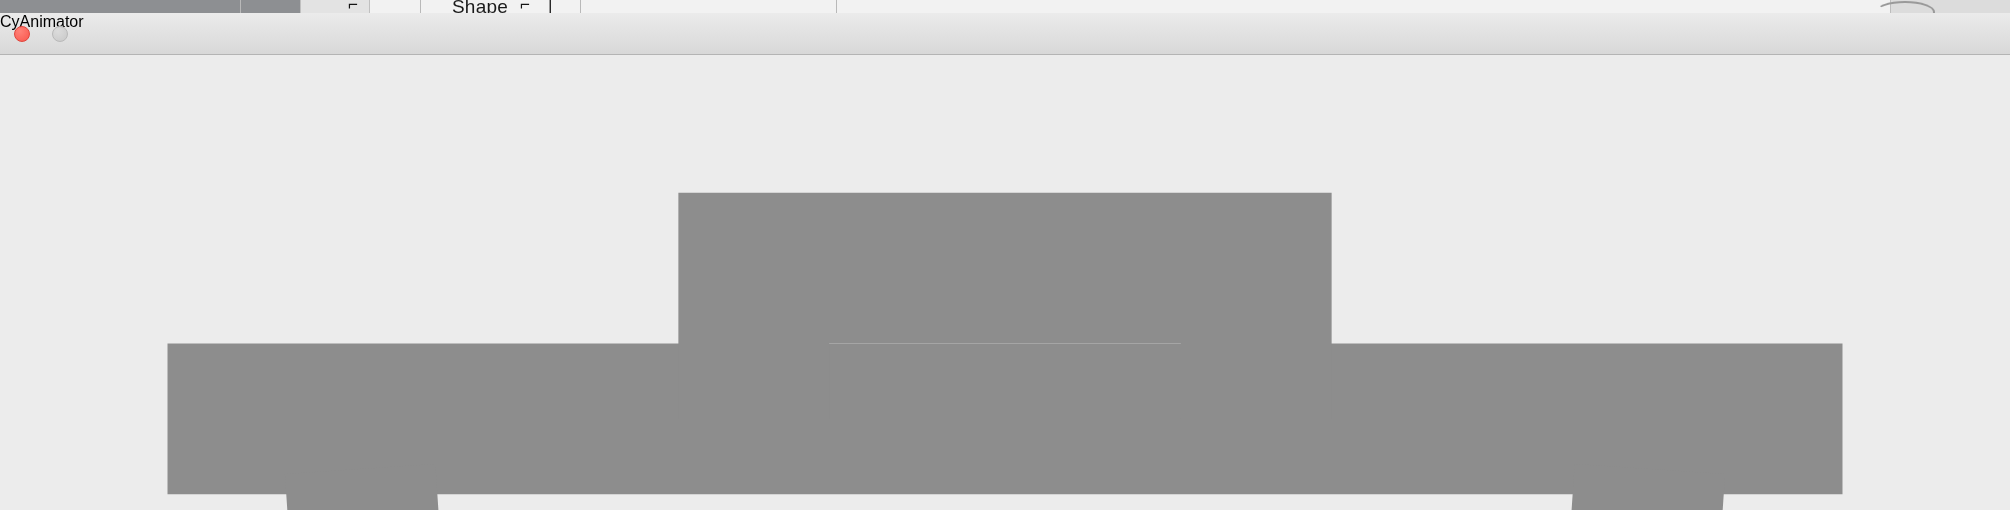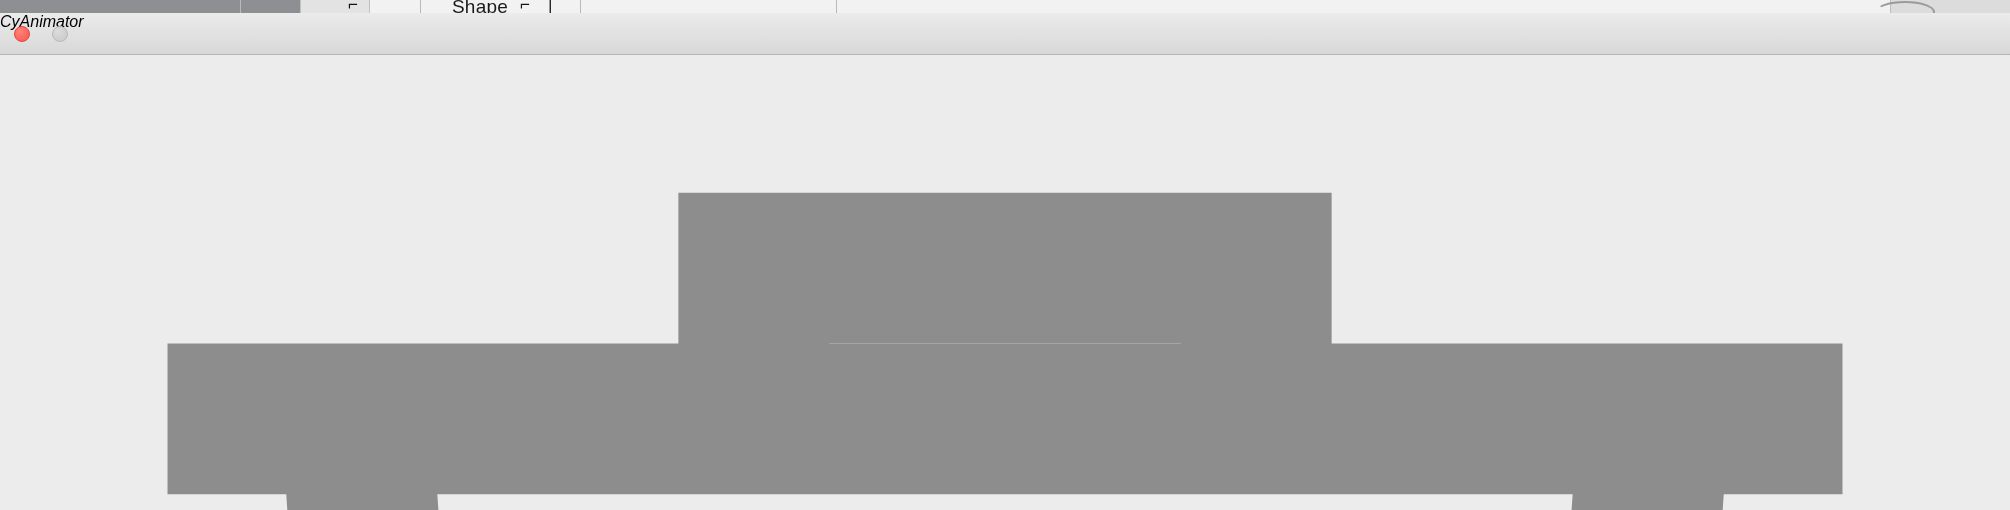--- a/index.html
+++ b/index.html
@@ -73,21 +73,20 @@
     border-left-color: transparent;
   }
 
   
   .titlebar {
     position: absolute;
     left: 0; top: 13px;
     width: 2010px; height: 42px;
     background: linear-gradient(to bottom, #ebebeb 0%, #d8d8d8 100%);
     border-bottom: 1px solid #b4b4b4;
-    font-style: italic;
   }
   .traffic {
     position: absolute;
     top: 13px;
     width: 16px; height: 16px;
     border-radius: 50%;
   }
   .traffic-close  { left: 14px;  background: radial-gradient(circle at 35% 30%, #ff8278, #f9564c); border: 1px solid #e0443b; }
   .traffic-min    { left: 52px;  background: radial-gradient(circle at 35% 30%, #dcdcdc, #c8c8c8); border: 1px solid #b9b9b9; }
   .traffic-max    { left": 0; left: 90px;  background: radial-gradient(circle at 35% 30%, #4fd063, #1eb833); border: 1px solid #17a02a; }

